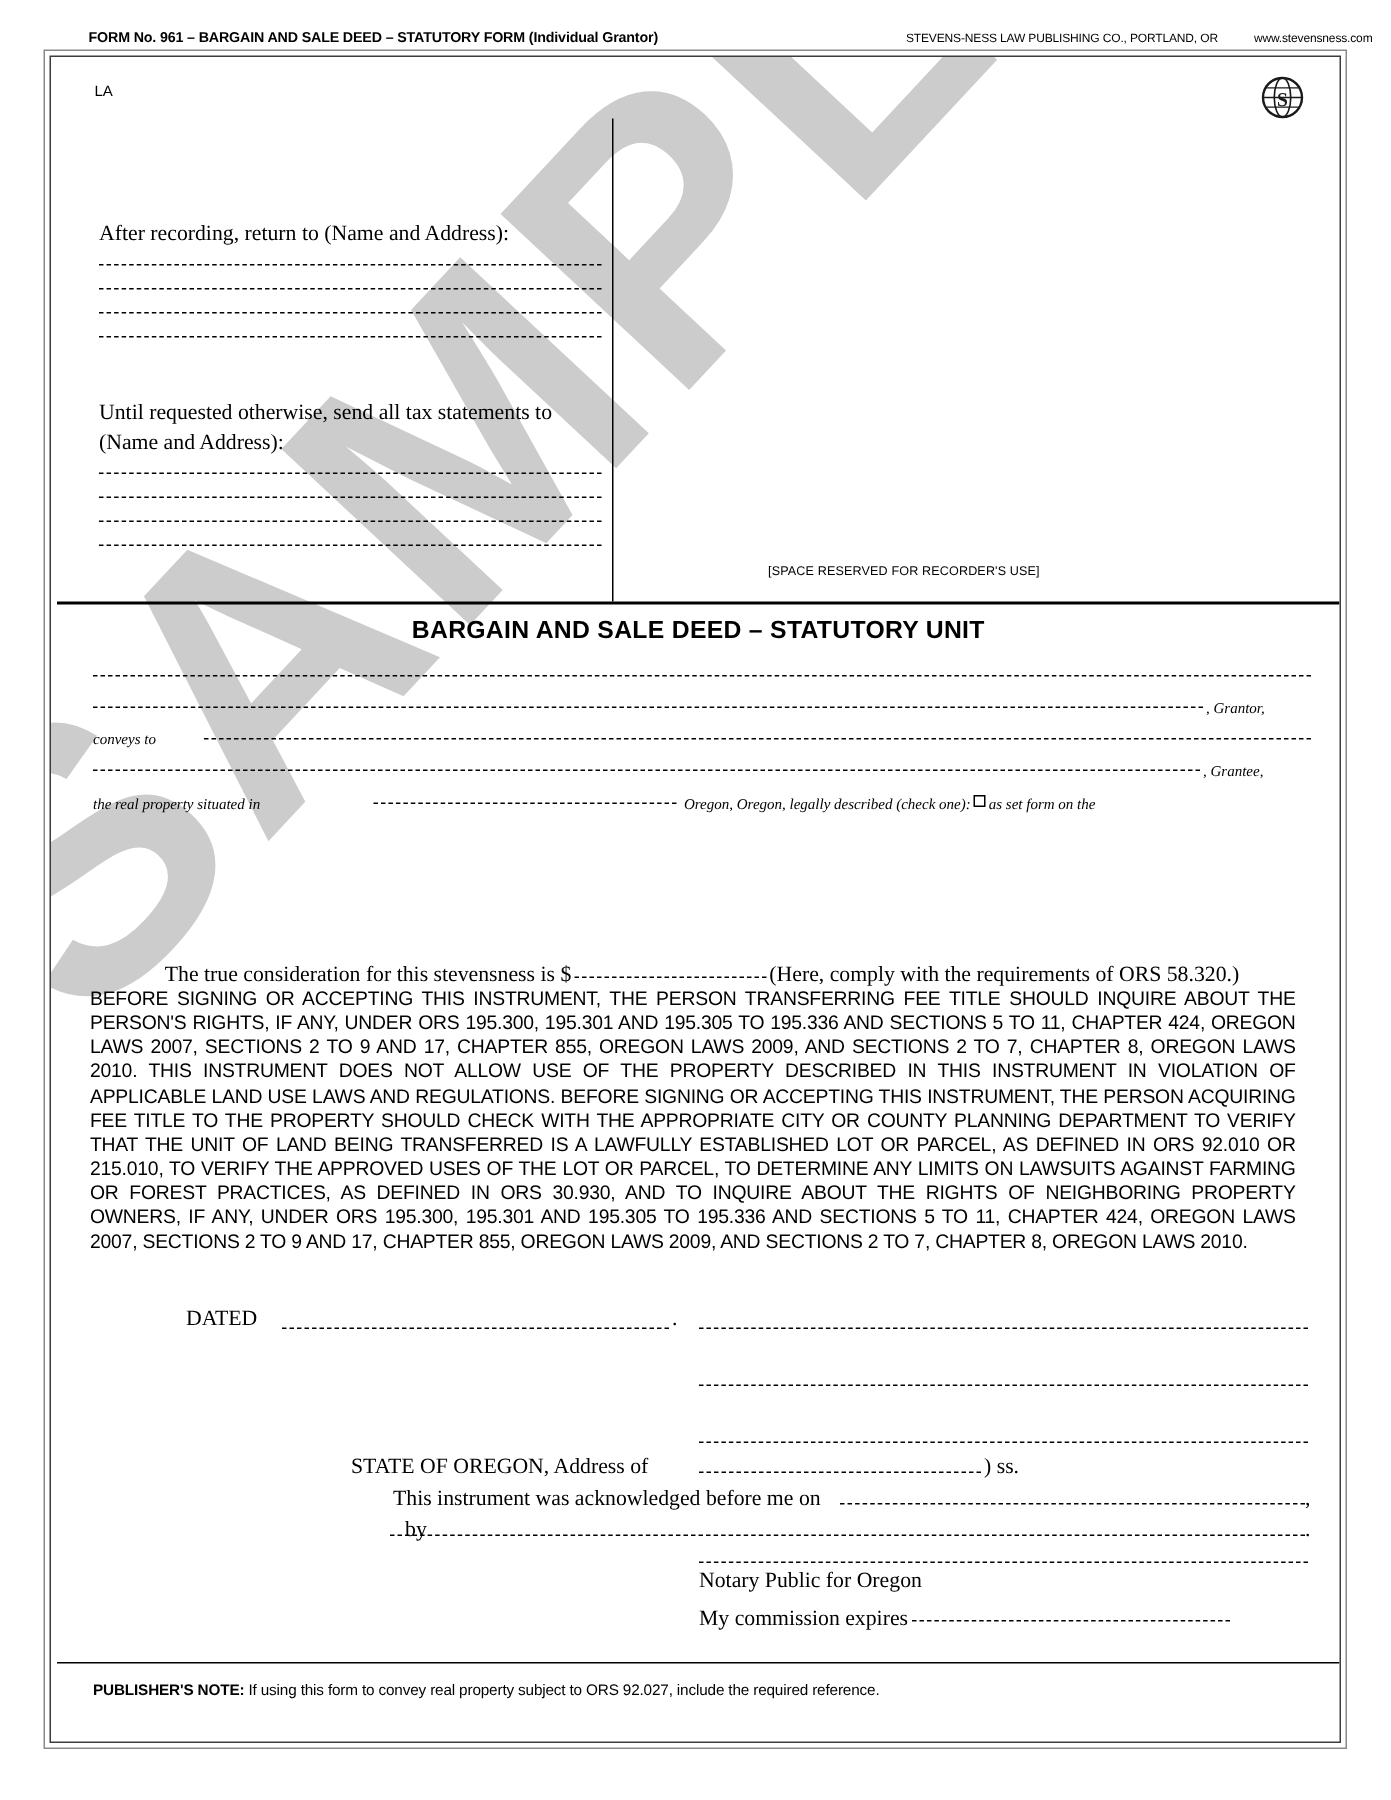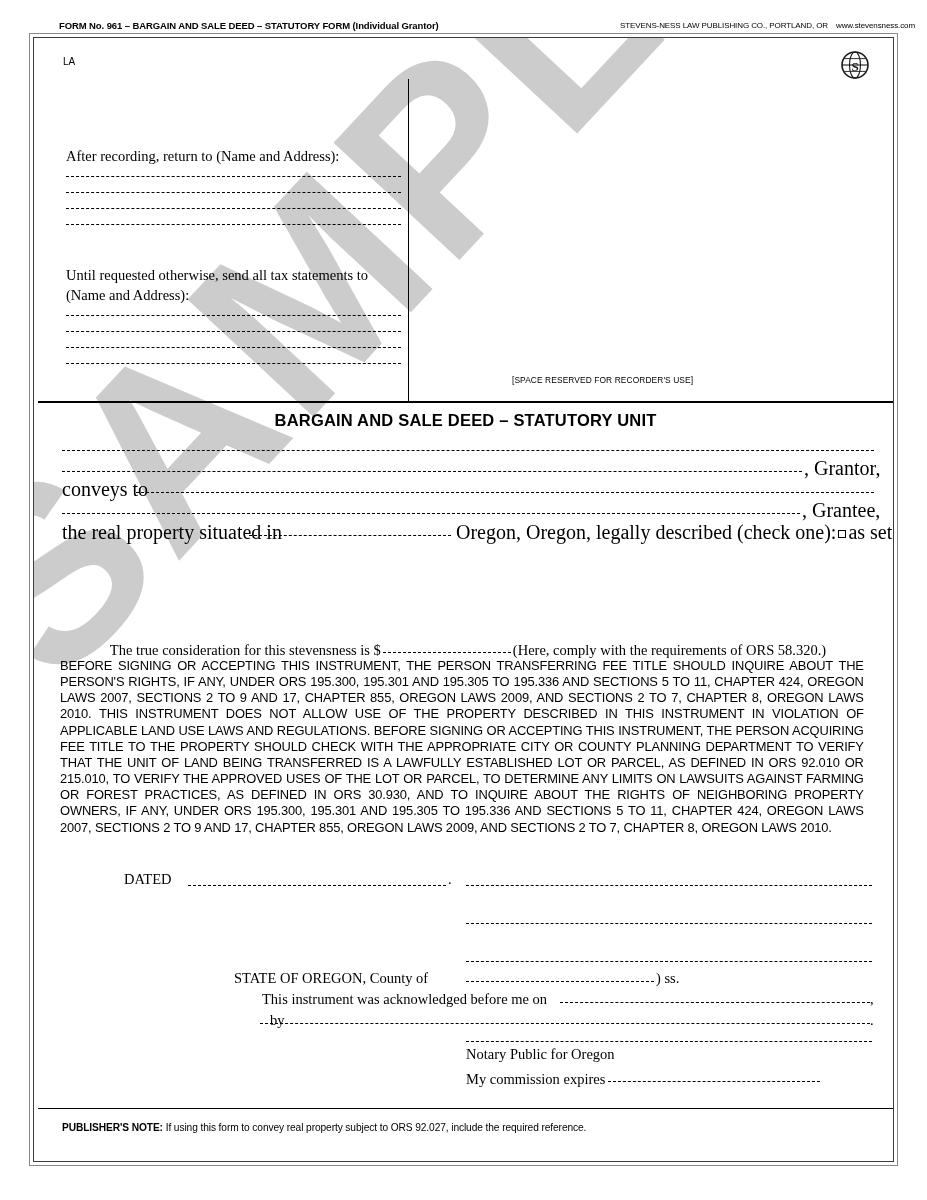--- a/index.html
+++ b/index.html
@@ -37,21 +37,21 @@
   #masthead .publisher {
     position: absolute;
     right: 48px; top: 21px;
     font-family: "Liberation Sans", sans-serif;
     font-size: 8px;
     letter-spacing: -0.1px;
     white-space: nowrap;
     text-align: right;
   }
   #masthead .publisher .url {
-    margin-left: 8px;
+    margin-left: 24px;
   }
 
   
   #page-frame {
     position: absolute;
     left: 29px; top: 33px;
     width: 869px;
     height: 1133px;
     border: 1px solid #8a8a8a;
     box-sizing: border-box;
@@ -184,23 +184,24 @@
   .fill-row { position: relative; height: 21px; }
   .fill-dash {
     position: absolute;
     border-bottom: 1.4px dashed #000;
     height: 0;
     bottom: 6px;
   }
   .inline-label {
     position: absolute;
     bottom: 0;
-    font-size: 20px;
+    font-size: 10px;
     white-space: nowrap;
     background: transparent;
+    font-style: italic;
   }
   .checkbox-glyph {
     display: inline-block;
     width: 8px; height: 8px;
     border: 1px solid #000;
     vertical-align: 1px;
     margin: 0 2px;
     box-sizing: border-box;
   }
 
@@ -407,21 +408,21 @@
         <div class="dated-dash"></div>
         <span class="dated-period">.</span>
         <div class="sig-dash" style="top:14px;"></div>
         <div class="sig-dash" style="top:52px;"></div>
         <div class="sig-dash" style="top:90px;"></div>
       </div>
 
       <div class="abs notary">
 
         <div class="nt-line">
-          <span class="nt-text" style="left:172px;">STATE OF OREGON, County of</span>
+          <span class="nt-text" style="left:172px;">STATE OF OREGON, Address of</span>
           <div class="nt-dash" style="left:404px; width:188px;"></div>
           <span class="nt-text" style="left:594px;">) ss.</span>
         </div>
 
         <div class="nt-line">
           <span class="nt-text" style="left:200px;">This instrument was acknowledged before me on</span>
           <div class="nt-dash" style="left:498px; width:310px;"></div>
           <span class="nt-text" style="left:808px;">,</span>
         </div>
 

